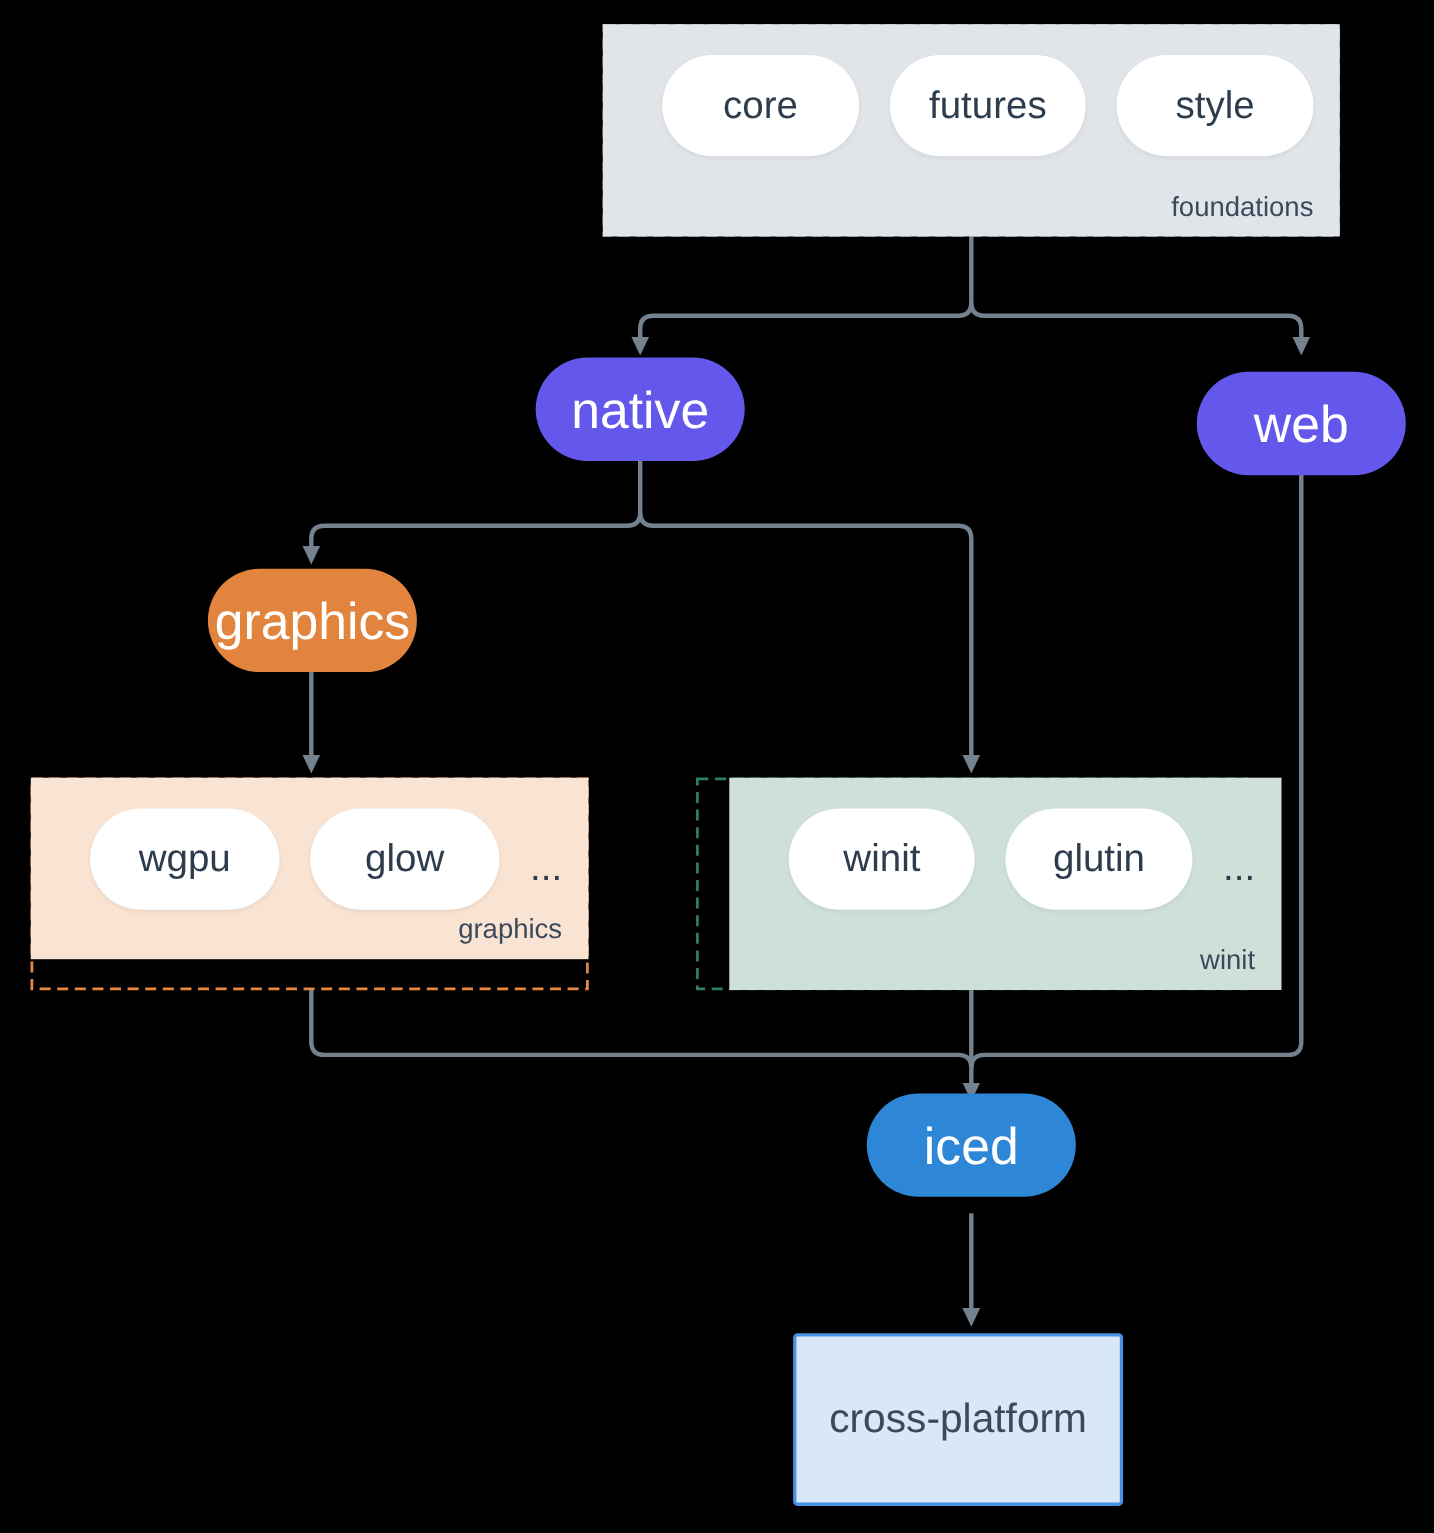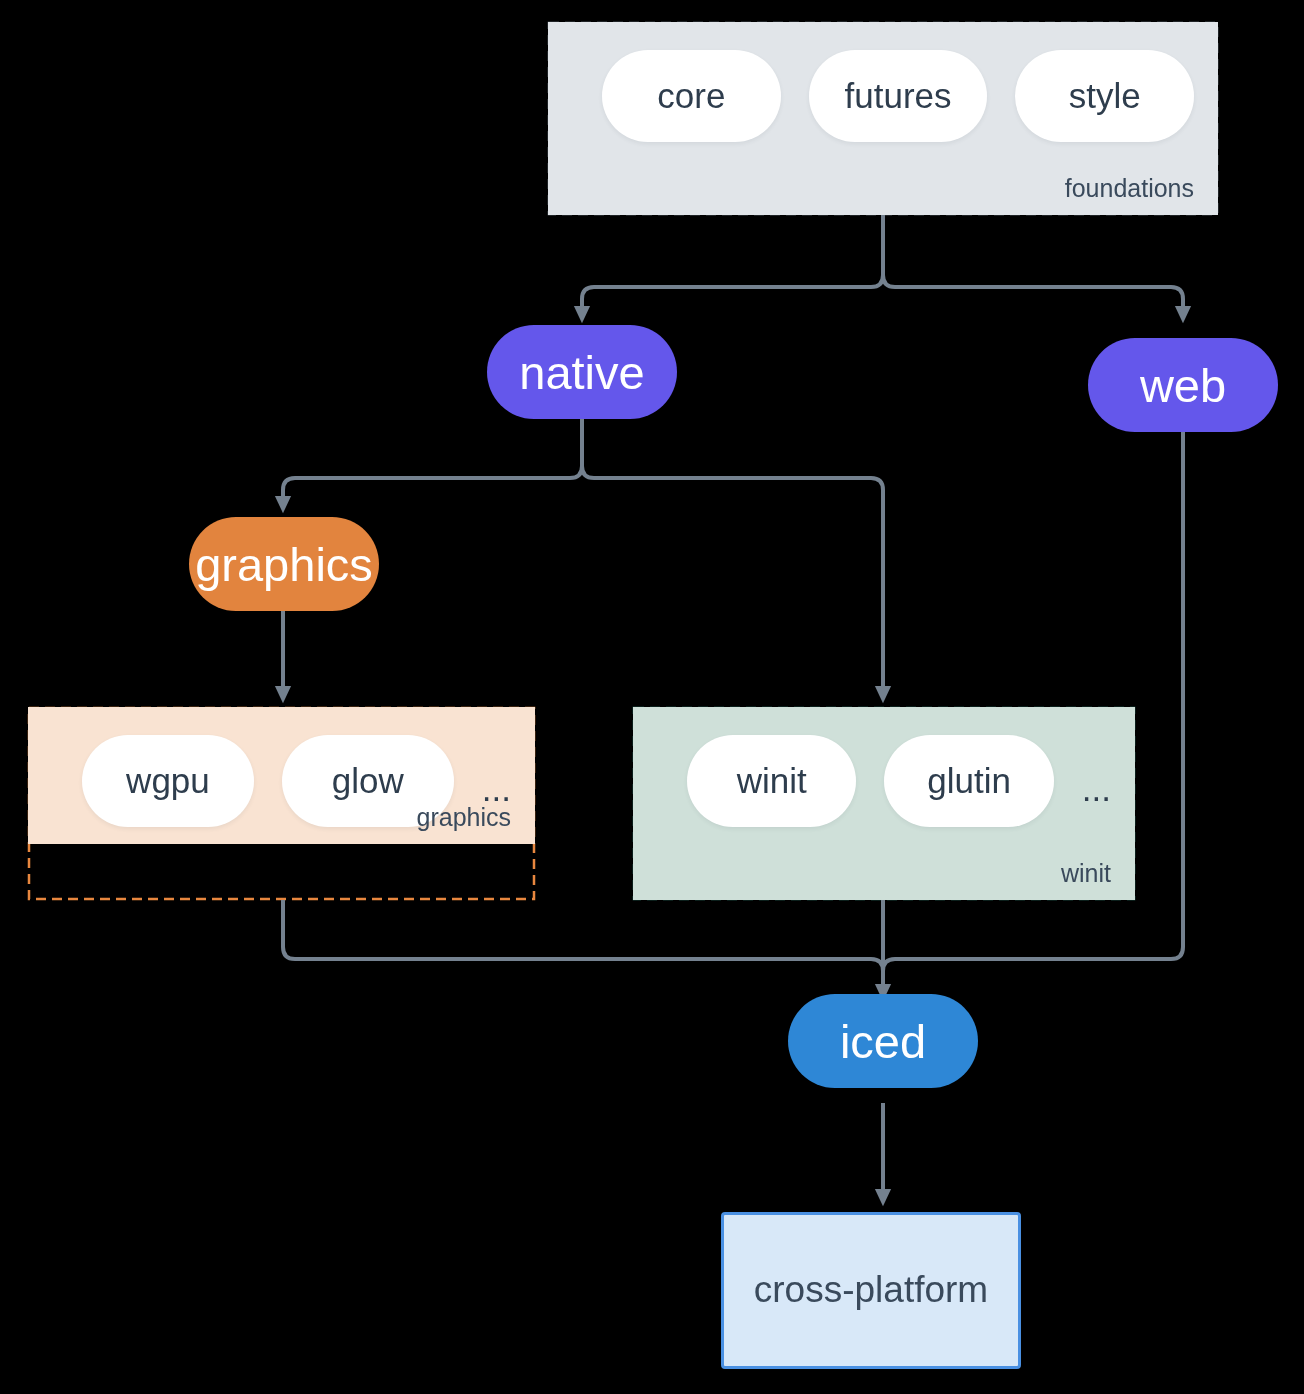--- a/index.html
+++ b/index.html
@@ -90,22 +90,22 @@
     display: flex;
     flex-direction: column;
     align-items: center;
     justify-content: center;
     font-size: 37px;
     line-height: 1.32;
     color: var(--group_label, #3A4A5C);
   }
   
   .box-foundations { left: 548px; top: 22px; width: 670px; height: 193px; background: var(--foundations_fill, #E1E5E9); }
-  .box-renderers   { left: 28px;  top: 707px; width: 507px; height: 137px; background: var(--renderers_fill, #F9E3D2); }
-  .box-shells      { left: 633px; top: 707px; width: 502px; height: 193px; background: var(--shells_fill, #CFE0D9); }
+  .box-renderers   { left: 28px;  top: 707px; width: 507px; height: 165px; background: var(--renderers_fill, #F9E3D2); }
+  .box-shells      { left: 663px; top: 707px; width: 502px; height: 193px; background: var(--shells_fill, #CFE0D9); }
   .node-native   { left: 487px;  top: 325px;  background: var(--node_native, #6457EB); }
   .node-web      { left: 1088px; top: 325px;  background: var(--node_web, #6457EB); margin-top: 13px; }
   .node-graphics { left: 189px;  top: 517px;  background: var(--node_graphics, #E2843E); }
   .node-iced     { left: 788px;  top: 994px; background: var(--node_iced, #2E87D6); }
 </style>
 </head>
 <body>
 
 <div class="canvas">
 

